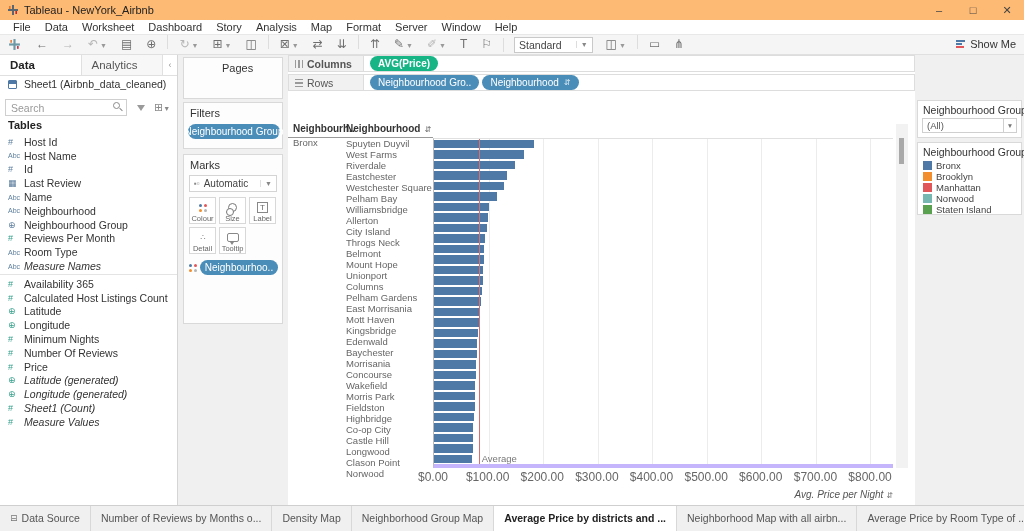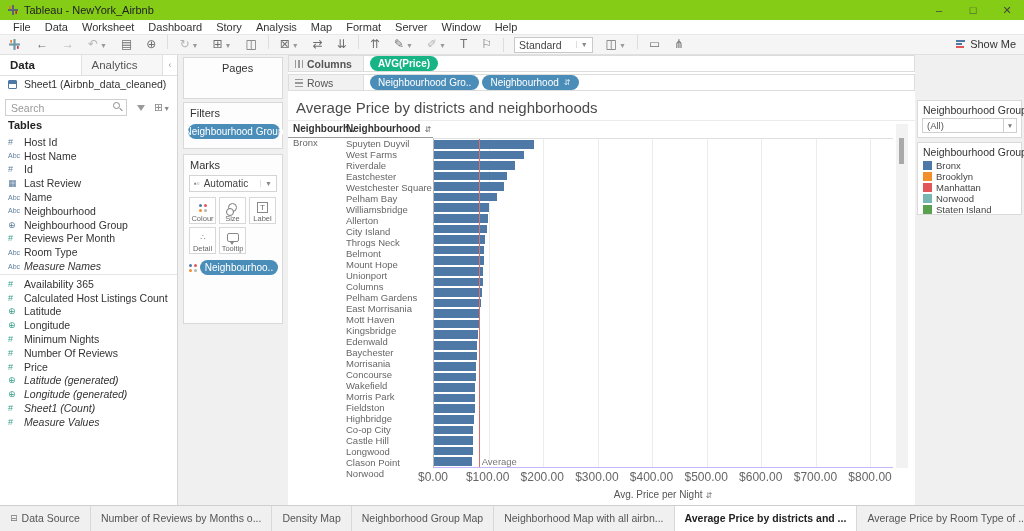--- a/index.html
+++ b/index.html
@@ -1,20 +1,20 @@
 <!DOCTYPE html>
 <html><head>
 <meta charset="utf-8">
 <style>
   * { margin:0; padding:0; box-sizing:border-box; }
   html,body { width:1024px; height:531px; overflow:hidden;
     font-family:"Liberation Sans","DejaVu Sans",sans-serif; background:#fff; color:#333; }
 
   
-  #titlebar { position:absolute; left:0; top:0; width:1024px; height:20px; background:#84cc16; }
+  #titlebar { position:absolute; left:0; top:0; width:1024px; height:20px; background:#fdba74; }
   #titlebar .ttl { position:absolute; left:24px; top:4px; font-size:11px; color:#222; }
   .winlogo { position:absolute; left:7px; top:4px; width:12px; height:12px; }
   #win-controls { position:absolute; right:0; top:0; height:20px; display:flex; }
   #win-controls span { width:34px; text-align:center; font-size:11px; color:#444; line-height:20px; cursor:default; }
 
   
   #menubar { position:absolute; left:0; top:20px; width:1024px; height:14px; background:#fff; display:flex; padding-left:6px; }
   #menubar .menu-item { font-size:11px; color:#333; padding:0 7px; line-height:14px; }
 
   
@@ -116,30 +116,30 @@
   #chart { position:absolute; left:0; top:66px; width:627px; height:384px; }
   .hdr { position:absolute; top:2px; font-size:10px; font-weight:bold; color:#333; white-space:nowrap; }
   #hdr1 { left:5px; } #hdr2 { left:58px; }
   #hdr2 .sort-g { font-size:8px; color:#666; margin-left:4px; font-weight:normal; }
   #hdr-line { position:absolute; top:16px; left:0; width:145px; border-bottom:1px solid #999; }
   #col-group { position:absolute; left:5px; top:17px; bottom:37px; width:50px; }
   #col-group .grp { font-size:9.5px; color:#666; line-height:10.7px; }
   #col-labels { position:absolute; left:58px; top:17px; bottom:37px; width:86px; display:flex; flex-direction:column; }
   #col-labels .rlab { flex:1; font-size:9.5px; color:#666; white-space:nowrap; display:flex; align-items:center; }
   #plot { position:absolute; left:145px; right:22px; top:17px; bottom:37px; border-left:1px solid #b9b9b9;
-    border-top:1px solid #e0e0e0; border-bottom:1px solid #c4b5fd; }
+    border-top:1px solid #e0e0e0; border-bottom:4px solid #c4b5fd; }
   #bars { position:absolute; inset:0; display:flex; flex-direction:column; }
   .bar-row { flex:1; position:relative; }
   .bar { position:absolute; left:0; top:1px; bottom:1px; background:#4e79a7; }
   .gridline { position:absolute; top:0; bottom:0; width:1px; background:#ececec; }
   #refline { position:absolute; top:0; bottom:0; width:1px; background:#d6706e; z-index:2; }
   #ref-label { position:absolute; bottom:0px; font-size:9.5px; color:#777; z-index:3; white-space:nowrap; }
   #x-ticks { position:absolute; left:145px; right:22px; bottom:22px; height:13px; }
   #x-ticks span { position:absolute; transform:translateX(-50%); font-size:12px; color:#666; white-space:nowrap; }
-  #x-axis-title { position:absolute; left:145px; right:22px; bottom:5px; text-align:center; font-size:10px; color:#555; }
+  #x-axis-title { position:absolute; left:145px; right:22px; bottom:5px; text-align:right; font-size:10px; color:#555;font-style:italic; }
   #x-axis-title .sort-g { font-size:8px; margin-left:3px; }
   #vscroll { position:absolute; right:7px; top:3px; bottom:37px; width:12px; background:#f2f2f2; }
   #vscroll-thumb { position:absolute; left:3px; top:14px; width:5px; height:26px; background:#a9a9a9; }
 
   
   #right-panel { position:absolute; left:915px; top:0; width:109px; height:450px; background:#f0f0f0; }
   .rcard { position:absolute; left:2px; width:105px; background:#fff; border:1px solid #d9d9d9; }
   #rcard-filter { top:45px; height:38px; }
   .rcard-title { font-size:10.5px; color:#333; padding:3px 5px 2px 5px; white-space:nowrap; }
   #rfilter-dd { margin:0 4px; border:1px solid #cfcfcf; height:15px; display:flex; align-items:center; font-size:9.5px; color:#555; padding-left:4px; }
@@ -434,21 +434,20 @@
           <span class="pill blue">
             <span>Neighbourhood Gro..</span>
           </span>
           <span class="pill blue">
             <span>Neighbourhood</span>
             <span class="sort-g" style="color: rgb(220, 233, 242);">⇵</span>
           </span>
         </div>
     </div>
 
-    <div id="sheet-title">Average Price by districts and neighborhoods</div>
 
     <div id="chart">
       <span class="hdr" id="hdr1">Neighbourh..</span>
       <span class="hdr" id="hdr2">
         <span>Neighbourhood</span><span class="sort-g">⇵</span>
       </span>
       <div id="hdr-line"></div>
       <div id="col-group">
         <div class="grp">Bronx</div>
       </div>
@@ -657,22 +656,22 @@
     </span>
     <span class="sheet-tab">
       <span>Number of Reviews by Months o...</span>
     </span>
     <span class="sheet-tab">
       <span>Density Map</span>
     </span>
     <span class="sheet-tab">
       <span>Neighborhood Group Map</span>
     </span>
+    <span class="sheet-tab active">
+      <span>Average Price by districts and ...</span>
+    </span>
     <span class="sheet-tab">
       <span>Neighborhood Map with all airbn...</span>
     </span>
-    <span class="sheet-tab active">
-      <span>Average Price by districts and ...</span>
-    </span>
     <span class="sheet-tab">
       <span>Average Price by Room Type of ...</span>
     </span>
   </div>
 
 </body></html>

